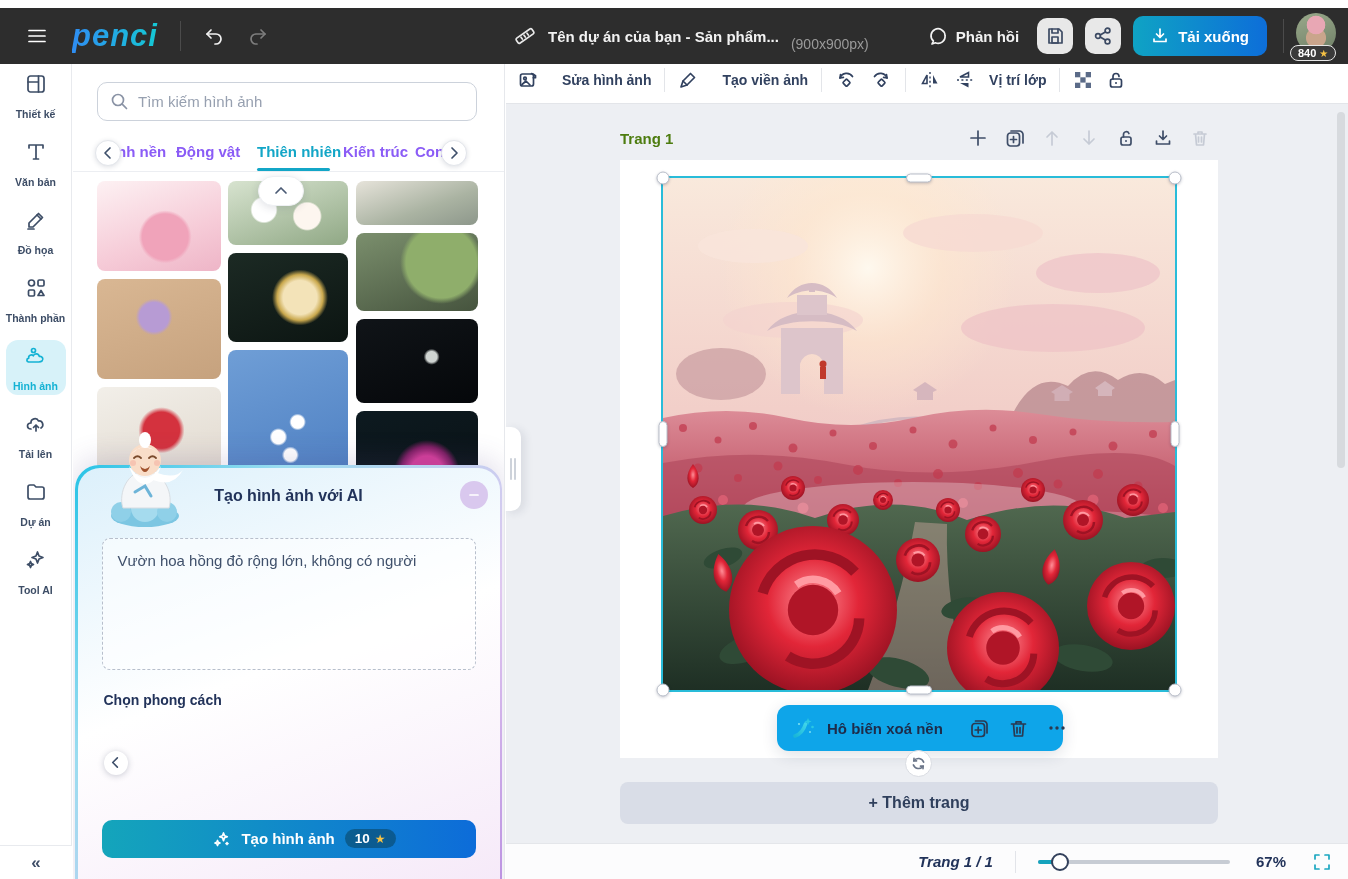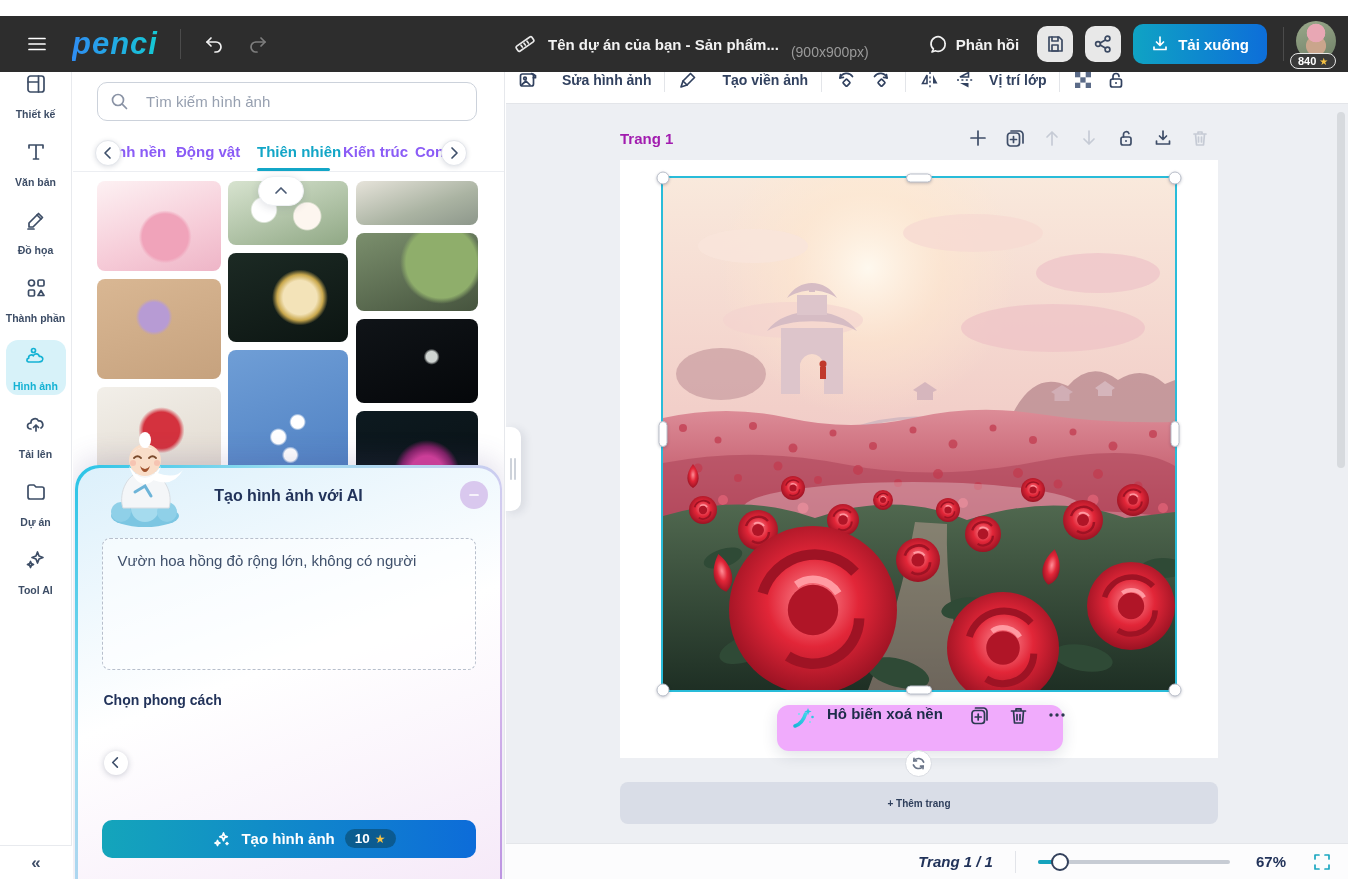--- a/index.html
+++ b/index.html
@@ -4,21 +4,21 @@
 <style>
   * { margin:0; padding:0; box-sizing:border-box; }
   html,body { background:#fff; }
   body { font-family:"Liberation Sans","DejaVu Sans",sans-serif; }
   #app { position:relative; width:1348px; height:879px; background:#fff; overflow:hidden; }
 
   svg { display:block; }
   .ic { stroke:currentColor; fill:none; stroke-width:1.7; stroke-linecap:round; stroke-linejoin:round; }
 
   
-  .topbar { position:absolute; left:0; top:16px; width:100%; height:56px; background:#2d2d2d; display:flex; align-items:center; z-index:30; }
+  .topbar { position:absolute; left:0; top:8px; width:100%; height:56px; background:#2d2d2d; display:flex; align-items:center; z-index:30; }
   .hamburger { margin-left:26px; color:#fff; cursor:pointer; }
   .logo { margin-left:24px; font-size:31px; font-weight:800; font-style:italic; letter-spacing:1px;
           background:linear-gradient(90deg,#2f8df2,#15c9d4); -webkit-background-clip:text; background-clip:text; color:transparent; }
   .top-div { width:1px; height:30px; background:#4b4b4b; margin-left:22px; }
   .histbtn { margin-left:22px; color:#f2f2f2; cursor:pointer; }
   .histbtn.disabled { color:#7e7e7e; }
   .title-group { position:absolute; left:514px; display:flex; align-items:center; gap:12px; }
   .title-group .ruler { color:#e8e8e8; }
   .proj-title { color:#f2f2f2; font-size:15px; font-weight:700; }
   .proj-size { color:#9a9a9a; font-size:14px;margin-top:15px; }
@@ -41,21 +41,21 @@
   .nav-item { width:60px; height:55px; border-radius:12px; display:flex; flex-direction:column; align-items:center; justify-content:center; gap:12px;
               color:#3d4d66; cursor:pointer; }
   .nav-item span.lbl { font-size:10.5px; font-weight:600; white-space:nowrap; }
   .nav-item.active { background:#d7f2f9; color:#14b2d4; }
   .sidebar-foot { position:absolute; left:0; bottom:0; width:72px; height:34px; border-top:1px solid #e8eaee;
                   display:flex; align-items:center; justify-content:center; color:#3f4e68; font-size:17px; font-weight:700; cursor:pointer; background:#fff; }
 
   
   .panel { position:absolute; left:73px; top:56px; bottom:0; width:432px; background:#fff; border-right:1px solid #e6e8ec; overflow:hidden; z-index:10; }
   .search-box { position:absolute; left:24px; top:26px; width:380px; height:39px; border:1.5px solid #ccd2db; border-radius:10px;
-                display:flex; align-items:center; padding:0 12px; gap:17px; color:#8a93a5; background:#fff; }
+                display:flex; align-items:center; padding:0 12px; gap:9px; color:#8a93a5; background:#fff; }
   .search-box input { border:none; outline:none; flex:1; font-size:15px; color:#3f506b; font-family:inherit; background:transparent; }
   .search-box input::placeholder { color:#97a0b0; }
   .tabs { position:absolute; left:0; top:84px; width:432px; height:30px; }
   .tab { position:absolute; top:3px; font-size:15px; font-weight:600; color:#8b5cf6; white-space:nowrap; cursor:pointer; }
   .tab.active { color:#13a6c7; }
   .tab-underline { position:absolute; top:112px; left:184px; width:73px; height:3px; background:#13a6c7; border-radius:2px; }
   .tab-chev { position:absolute; width:26px; height:26px; border-radius:50%; background:#fff; border:1px solid #e3e6eb;
               box-shadow:0 1px 5px rgba(40,50,80,.16); display:flex; align-items:center; justify-content:center; color:#3f506b; cursor:pointer; z-index:3; }
   .panel-divider { position:absolute; left:0; top:115px; width:432px; height:1px; background:#eceef2; }
   .collapse-pill { position:absolute; left:185px; top:120px; width:46px; height:30px; background:#fff; border:1px solid #eef0f3; border-radius:16px;
@@ -110,43 +110,43 @@
   .panel-tab i { width:2px; height:22px; background:#cdd2da; border-radius:2px; }
 
   
   .canvas { position:absolute; left:506px; top:56px; right:0; bottom:0; background:#edeff3; }
   .cv-toolbar { position:absolute; left:0; top:0; right:0; height:48px; background:#fff; border-bottom:1px solid #e3e5e9;
                 display:flex; align-items:center; padding-left:12px; gap:13px; color:#31415f; font-size:14px; font-weight:600; }
   .tb-btn { display:flex; align-items:center; gap:24px; cursor:pointer; white-space:nowrap; }
   .tb-sep { width:1px; height:24px; background:#e3e5e9; }
   .tb-ic { color:#31415f; cursor:pointer; }
 
-  .page-label { position:absolute; left:114px; top:74px; font-size:15px; font-weight:700; color:#a21caf; }
+  .page-label { position:absolute; left:114px; top:74px; font-size:15px; font-weight:700; color:#4d7c0f; }
   .page-actions { position:absolute; top:72px; left:462px; display:flex; gap:17px; color:#3f4e68; }
   .pa { cursor:pointer; }
   .pa.disabled { color:#c6cbd5; }
 
   .page { position:absolute; left:114px; top:104px; width:598px; height:598px; background:#fff; }
   .artwork { position:absolute; left:43px; top:18px; width:512px; height:512px; cursor:move; }
   .sel-border { position:absolute; left:-2px; top:-2px; right:-2px; bottom:-2px; border:2px solid #29bcd9; pointer-events:none; }
   .h-dot { position:absolute; width:13px; height:13px; border-radius:50%; background:#fff; border:1px solid #b9bec9;
            box-shadow:0 1px 3px rgba(30,40,70,.25); transform:translate(-50%,-50%); cursor:nwse-resize; }
   .h-pill-h { position:absolute; width:26px; height:9px; border-radius:5px; background:#fff; border:1px solid #b9bec9;
               box-shadow:0 1px 3px rgba(30,40,70,.25); transform:translate(-50%,-50%); cursor:ns-resize; }
   .h-pill-v { position:absolute; width:9px; height:26px; border-radius:5px; background:#fff; border:1px solid #b9bec9;
               box-shadow:0 1px 3px rgba(30,40,70,.25); transform:translate(-50%,-50%); cursor:ew-resize; }
 
-  .float-bar { position:absolute; left:271px; top:649px; width:286px; height:46px; background:#f0abfc; border-radius:12px;
-               box-shadow:0 4px 16px rgba(30,40,70,.14); display:flex; align-items:flex-start; padding:0 14px; gap:10px; z-index:4; }
+  .float-bar { position:absolute; left:271px; top:649px; width:286px; height:46px; background:#0ea5e9; border-radius:12px;
+               box-shadow:0 4px 16px rgba(30,40,70,.14); display:flex; align-items:center; padding:0 14px; gap:10px; z-index:4; }
   .float-bar .fb-label { font-size:15px; font-weight:700; color:#1e2c4a; margin-right:8px; white-space:nowrap; }
   .fb-ic { color:#2b3950; cursor:pointer; margin-left:8px; }
   .refresh-btn { position:absolute; left:399px; top:694px; width:27px; height:27px; border-radius:50%; background:#fff; border:1px solid #d9dce2;
                  display:flex; align-items:center; justify-content:center; color:#6b7689; cursor:pointer; z-index:5; }
   .add-page { position:absolute; left:114px; top:726px; width:598px; height:42px; background:#d9dde7; border-radius:8px;
-              display:flex; align-items:center; justify-content:center; font-size:10px; font-weight:600; color:#2f3f5c; cursor:pointer; }
+              display:flex; align-items:center; justify-content:center; font-size:16px; font-weight:600; color:#2f3f5c; cursor:pointer; }
 
   .statusbar { position:absolute; left:0; right:0; bottom:0; height:36px; background:#fcfcfd; border-top:1px solid #e4e6ea;
                display:flex; align-items:center; justify-content:flex-end; padding-right:16px; }
   .sb-page { font-size:15px; font-weight:700; color:#22335a;font-style:italic; }
   .sb-sep { width:1px; height:22px; background:#e2e4e9; margin:0 22px; }
   .slider { position:relative; width:192px; height:18px; cursor:pointer; }
   .slider .track { position:absolute; left:0; right:0; top:7px; height:4px; background:#c7ccd4; border-radius:2px; }
   .slider .fill { position:absolute; left:0; top:7px; width:20px; height:4px; background:#15a3bd; border-radius:2px; }
   .slider .knob { position:absolute; left:13px; top:0; width:18px; height:18px; border-radius:50%; background:#fff; border:2px solid #33415c; }
   .sb-zoom { font-size:15px; font-weight:700; color:#22335a; margin:0 26px 0 26px; }

